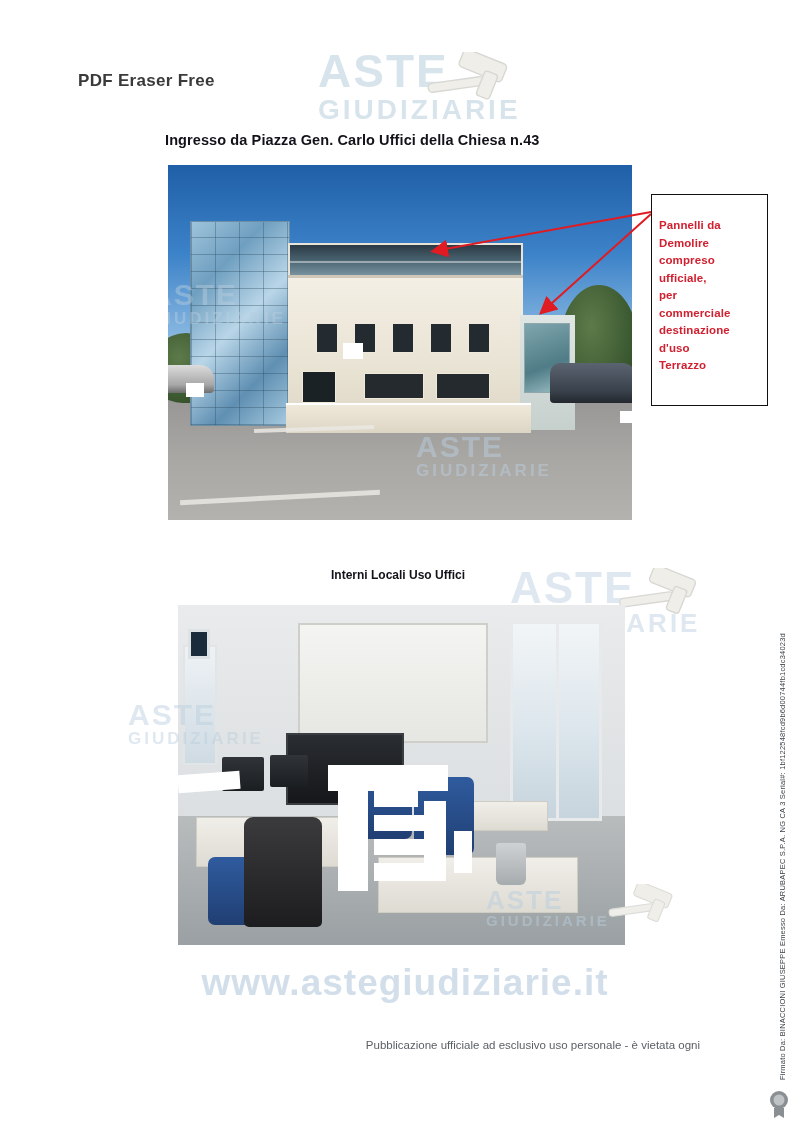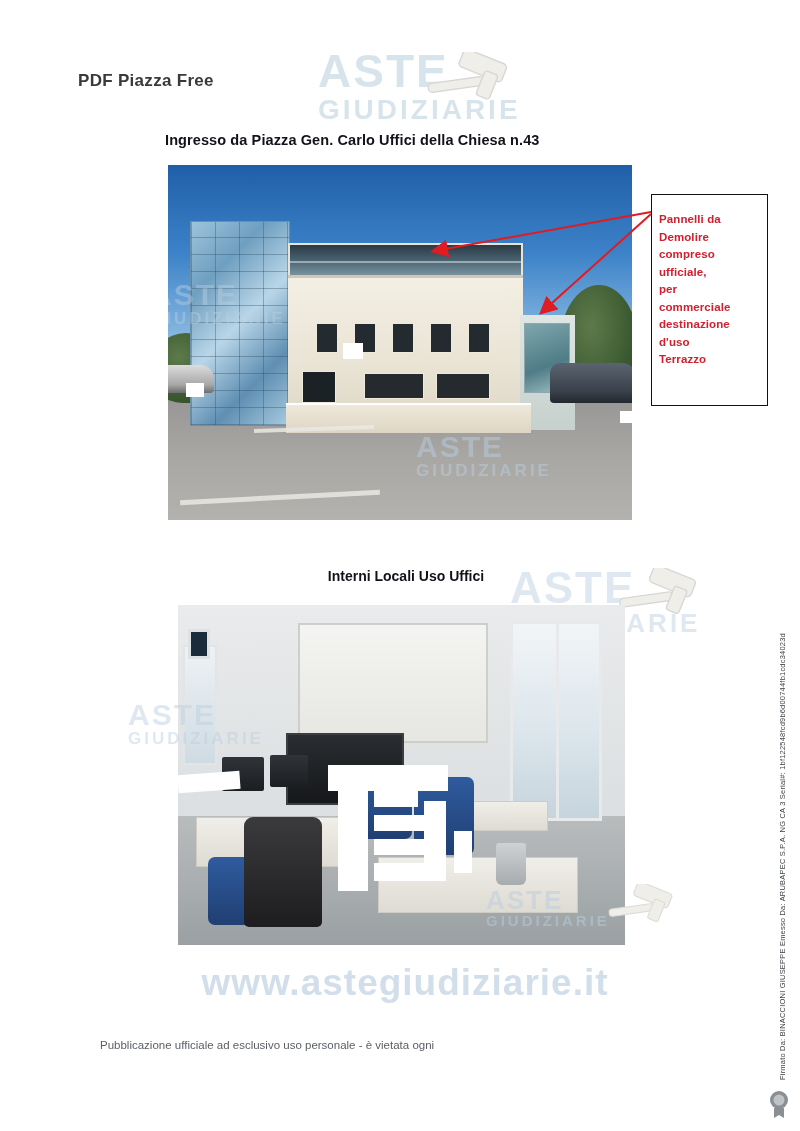--- a/index.html
+++ b/index.html
@@ -52,25 +52,25 @@
     top: 132px;
     width: 520px;
     font-size: 14.5px;
     font-weight: bold;
     color: #12131a;
     letter-spacing: 0.1px;
   }
 
   .caption-mid {
     position: absolute;
-    left: 176px;
+    left: 168px;
     top: 568px;
     width: 460px;
     text-align: center;
-    font-size: 14px;
+    font-size: 12px;
     font-weight: bold;
     color: #12131a;
   }
 
   
   #photo1 {
     position: absolute;
     left: 168px;
     top: 165px;
     width: 464px;
@@ -237,21 +237,21 @@
 
   
   .callout {
     position: absolute;
     left: 651px;
     top: 194px;
     width: 117px;
     height: 212px;
     border: 1px solid #111;
     box-sizing: border-box;
-    padding: 16px 6px 0 7px;
+    padding: 22px 6px 0 7px;
     background: #fff;
   }
   .callout .line {
     color: #d1202f;
     font-size: 11.5px;
     font-weight: bold;
     line-height: 17.5px;
     letter-spacing: 0.1px;
   }
   .arrow-svg {
@@ -277,21 +277,21 @@
     letter-spacing: 1px;
     font-family: "Liberation Sans", sans-serif;
   }
 
   
   .footer {
     position: absolute;
     left: 100px;
     top: 1036px;
     width: 600px;
-    text-align: left;
+    text-align: right;
     font-size: 11.5px;
     color: #5a5f64;
     line-height: 18px;
   }
 
   
   .sig-strip {
     position: absolute;
     right: 4px;
     top: 520px;
@@ -309,21 +309,21 @@
     position: absolute;
     right: 8px;
     bottom: 12px;
     width: 26px;
     height: 30px;
   }
 </style>
 </head>
 <body>
 
-<div class="pdf-eraser">PDF Piazza Free</div>
+<div class="pdf-eraser">PDF Eraser Free</div>
 
 <div class="wm" style="left:318px; top:48px; font-size:46px;">
   <span class="aste">ASTE</span>
   <span class="giud" style="font-size:28px; margin-top:2px;">GIUDIZIARIE</span>
 </div>
 <svg class="wm-gavel" style="left:418px; top:52px;" width="110" height="60" viewBox="0 0 110 60">
   <g fill="#efeee9" stroke="#d7d8d4" stroke-width="1.4">
     <rect x="42" y="4" width="46" height="19" rx="4" transform="rotate(22 65 13)"></rect>
     <rect x="10" y="28" width="56" height="9" rx="4" transform="rotate(-8 38 32)"></rect>
     <rect x="62" y="20" width="14" height="26" rx="3" transform="rotate(22 69 33)"></rect>

